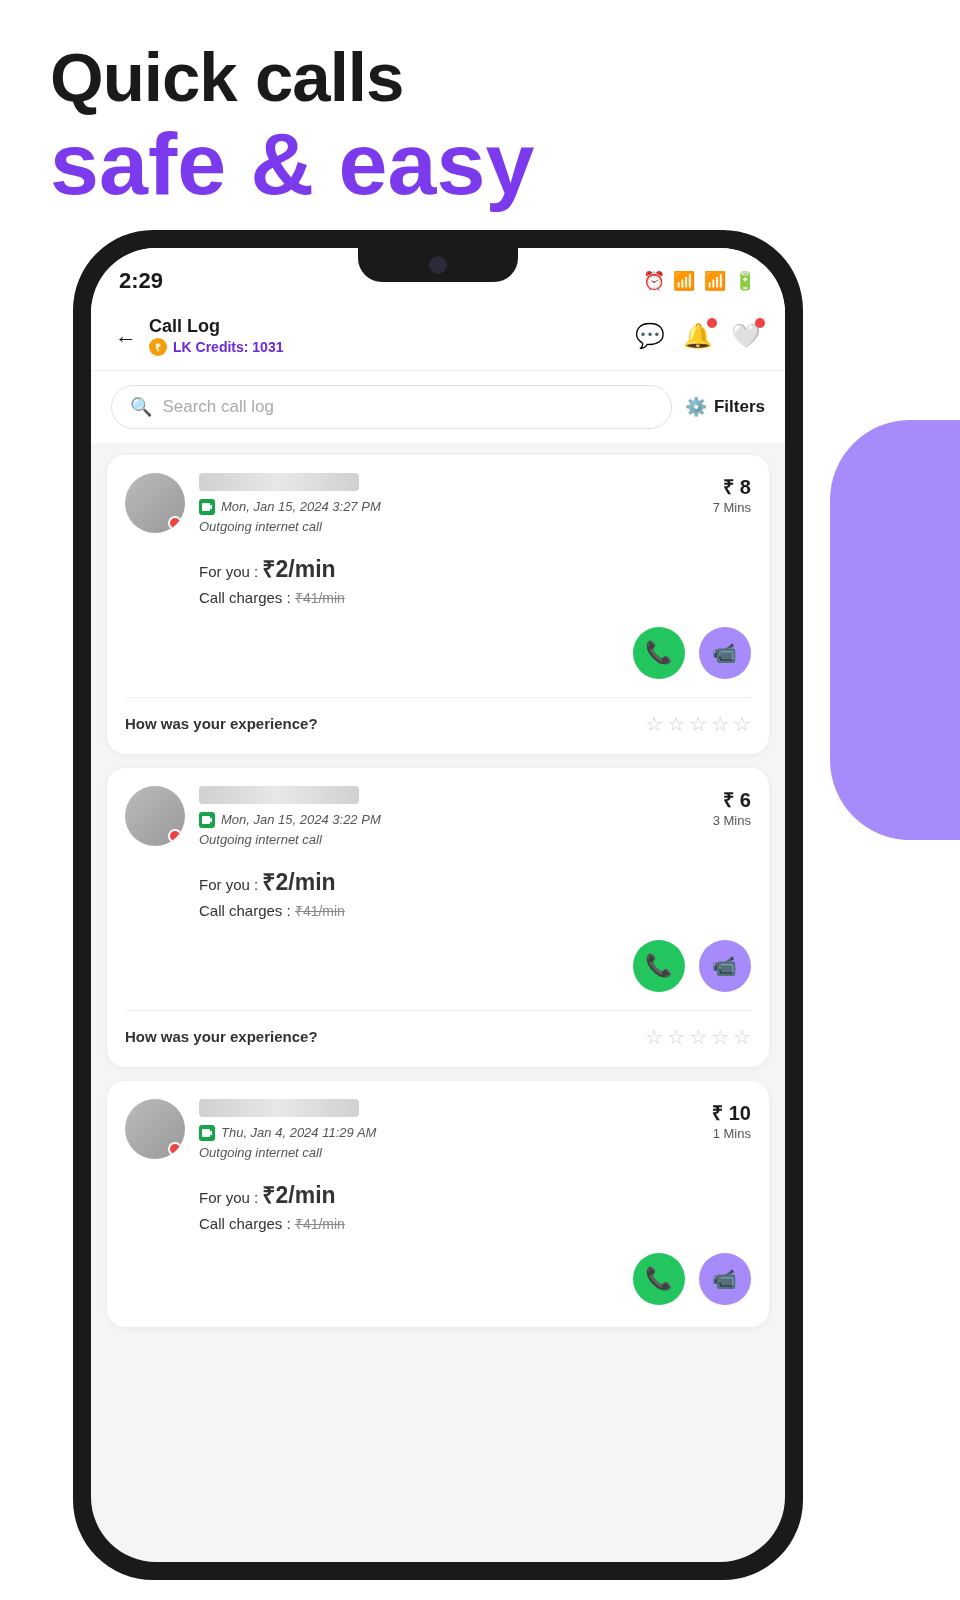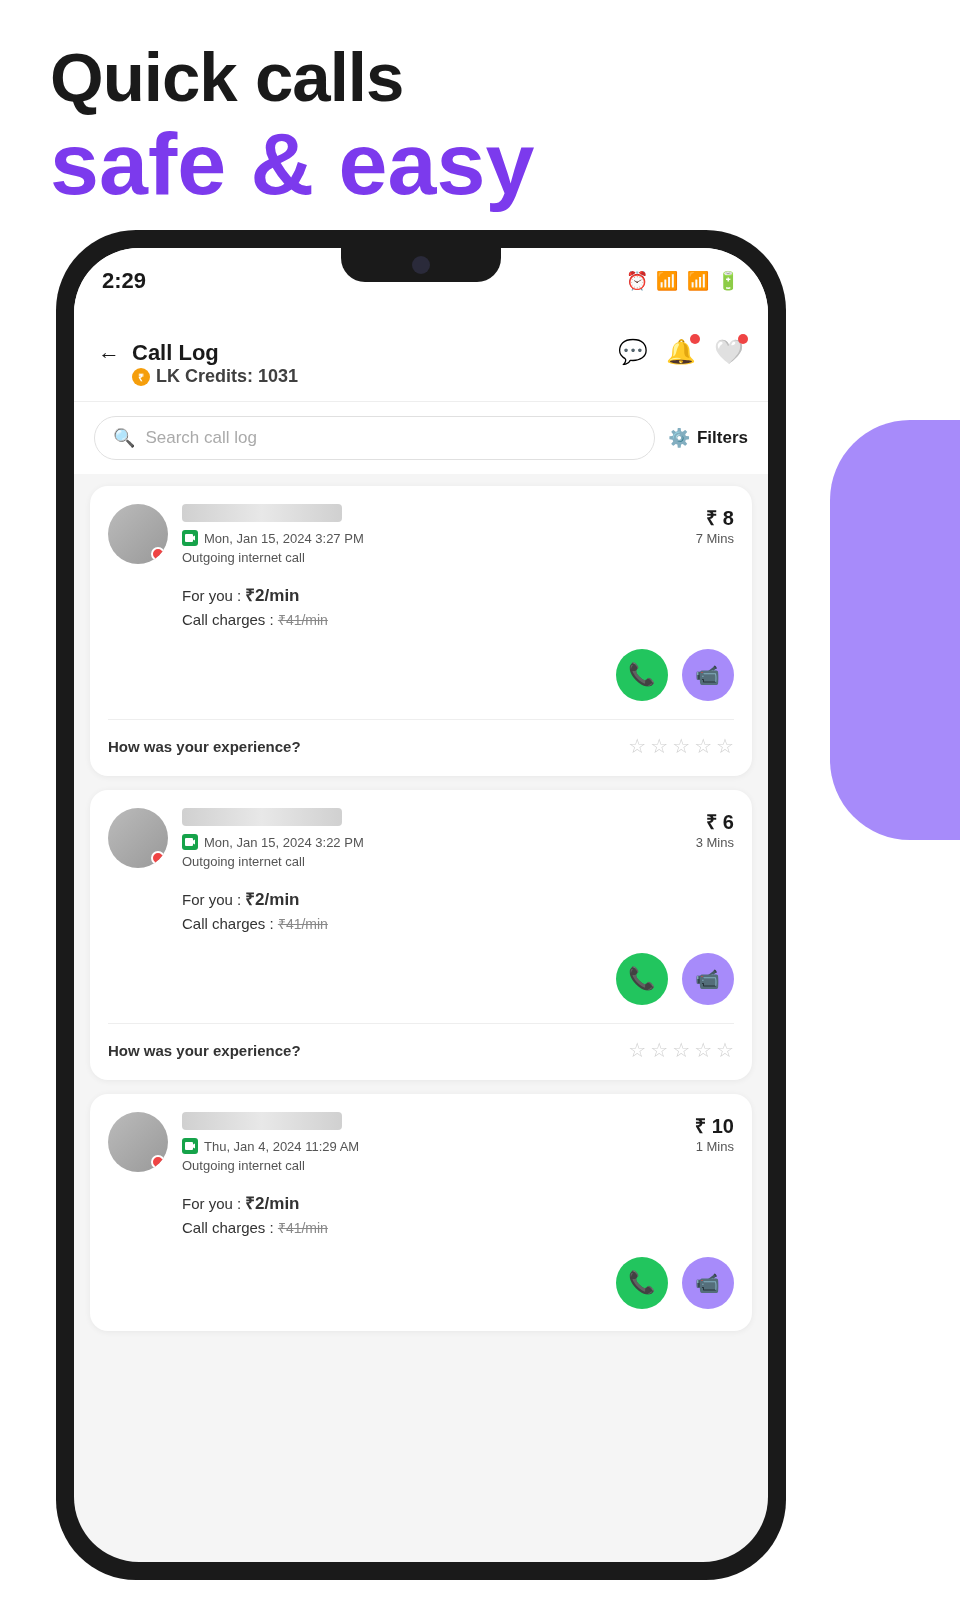--- a/index.html
+++ b/index.html
@@ -41,21 +41,21 @@
       height: 420px;
       background: #a78bfa;
       border-radius: 80px 0 0 80px;
       z-index: 1;
     }
 
     
     .phone-frame {
       position: absolute;
       top: 230px;
-      left: 56px;
+      left: 73px;
       width: 730px;
       height: 1350px;
       background: #1a1a1a;
       border-radius: 80px;
       z-index: 2;
       padding: 18px;
     }
 
     .phone-screen {
       width: 100%;
@@ -128,46 +128,45 @@
       align-items: center;
       gap: 12px;
     }
     .back-arrow {
       font-size: 22px;
       color: #1a1a1a;
       font-weight: 600;
     }
     .header-title-block {}
     .header-title {
-      font-size: 22px;
+      font-size: 18px;
       font-weight: 700;
       color: #1a1a1a;
       line-height: 1.2;
-      margin-top: 24px;
     }
     .credits-row {
       display: flex;
       align-items: center;
       gap: 6px;
     }
     .credits-coin {
       width: 18px;
       height: 18px;
       background: #f59e0b;
       border-radius: 50%;
       display: flex;
       align-items: center;
       justify-content: center;
       font-size: 10px;
       color: #fff;
       font-weight: 700;
     }
     .credits-text {
-      font-size: 18px;
-      color: #404040;
+      font-size: 14px;
+      color: #6d28d9;
       font-weight: 600;
     }
     .header-right {
       display: flex;
       align-items: center;
       gap: 18px;
     }
     .header-icon-wrap {
       position: relative;
     }
@@ -243,20 +242,21 @@
     .card-top {
       display: flex;
       align-items: flex-start;
       justify-content: space-between;
       margin-bottom: 10px;
     }
     .card-left {
       display: flex;
       align-items: flex-start;
       gap: 14px;
+      font-style: italic;
     }
     .avatar {
       width: 60px;
       height: 60px;
       border-radius: 50%;
       background: #cccccc;
       position: relative;
       flex-shrink: 0;
       overflow: hidden;
     }
@@ -325,21 +325,21 @@
     .card-pricing {
       padding: 8px 0 8px 74px;
     }
     .price-row {
       font-size: 15px;
       color: #333;
       margin-bottom: 4px;
     }
     .price-bold {
       font-weight: 700;
-      font-size: 17px;
+      font-size: 23px;
     }
     .strikethrough {
       text-decoration: line-through;
       color: #888;
       font-size: 14px;
     }
 
     .card-actions {
       display: flex;
       justify-content: flex-end;

